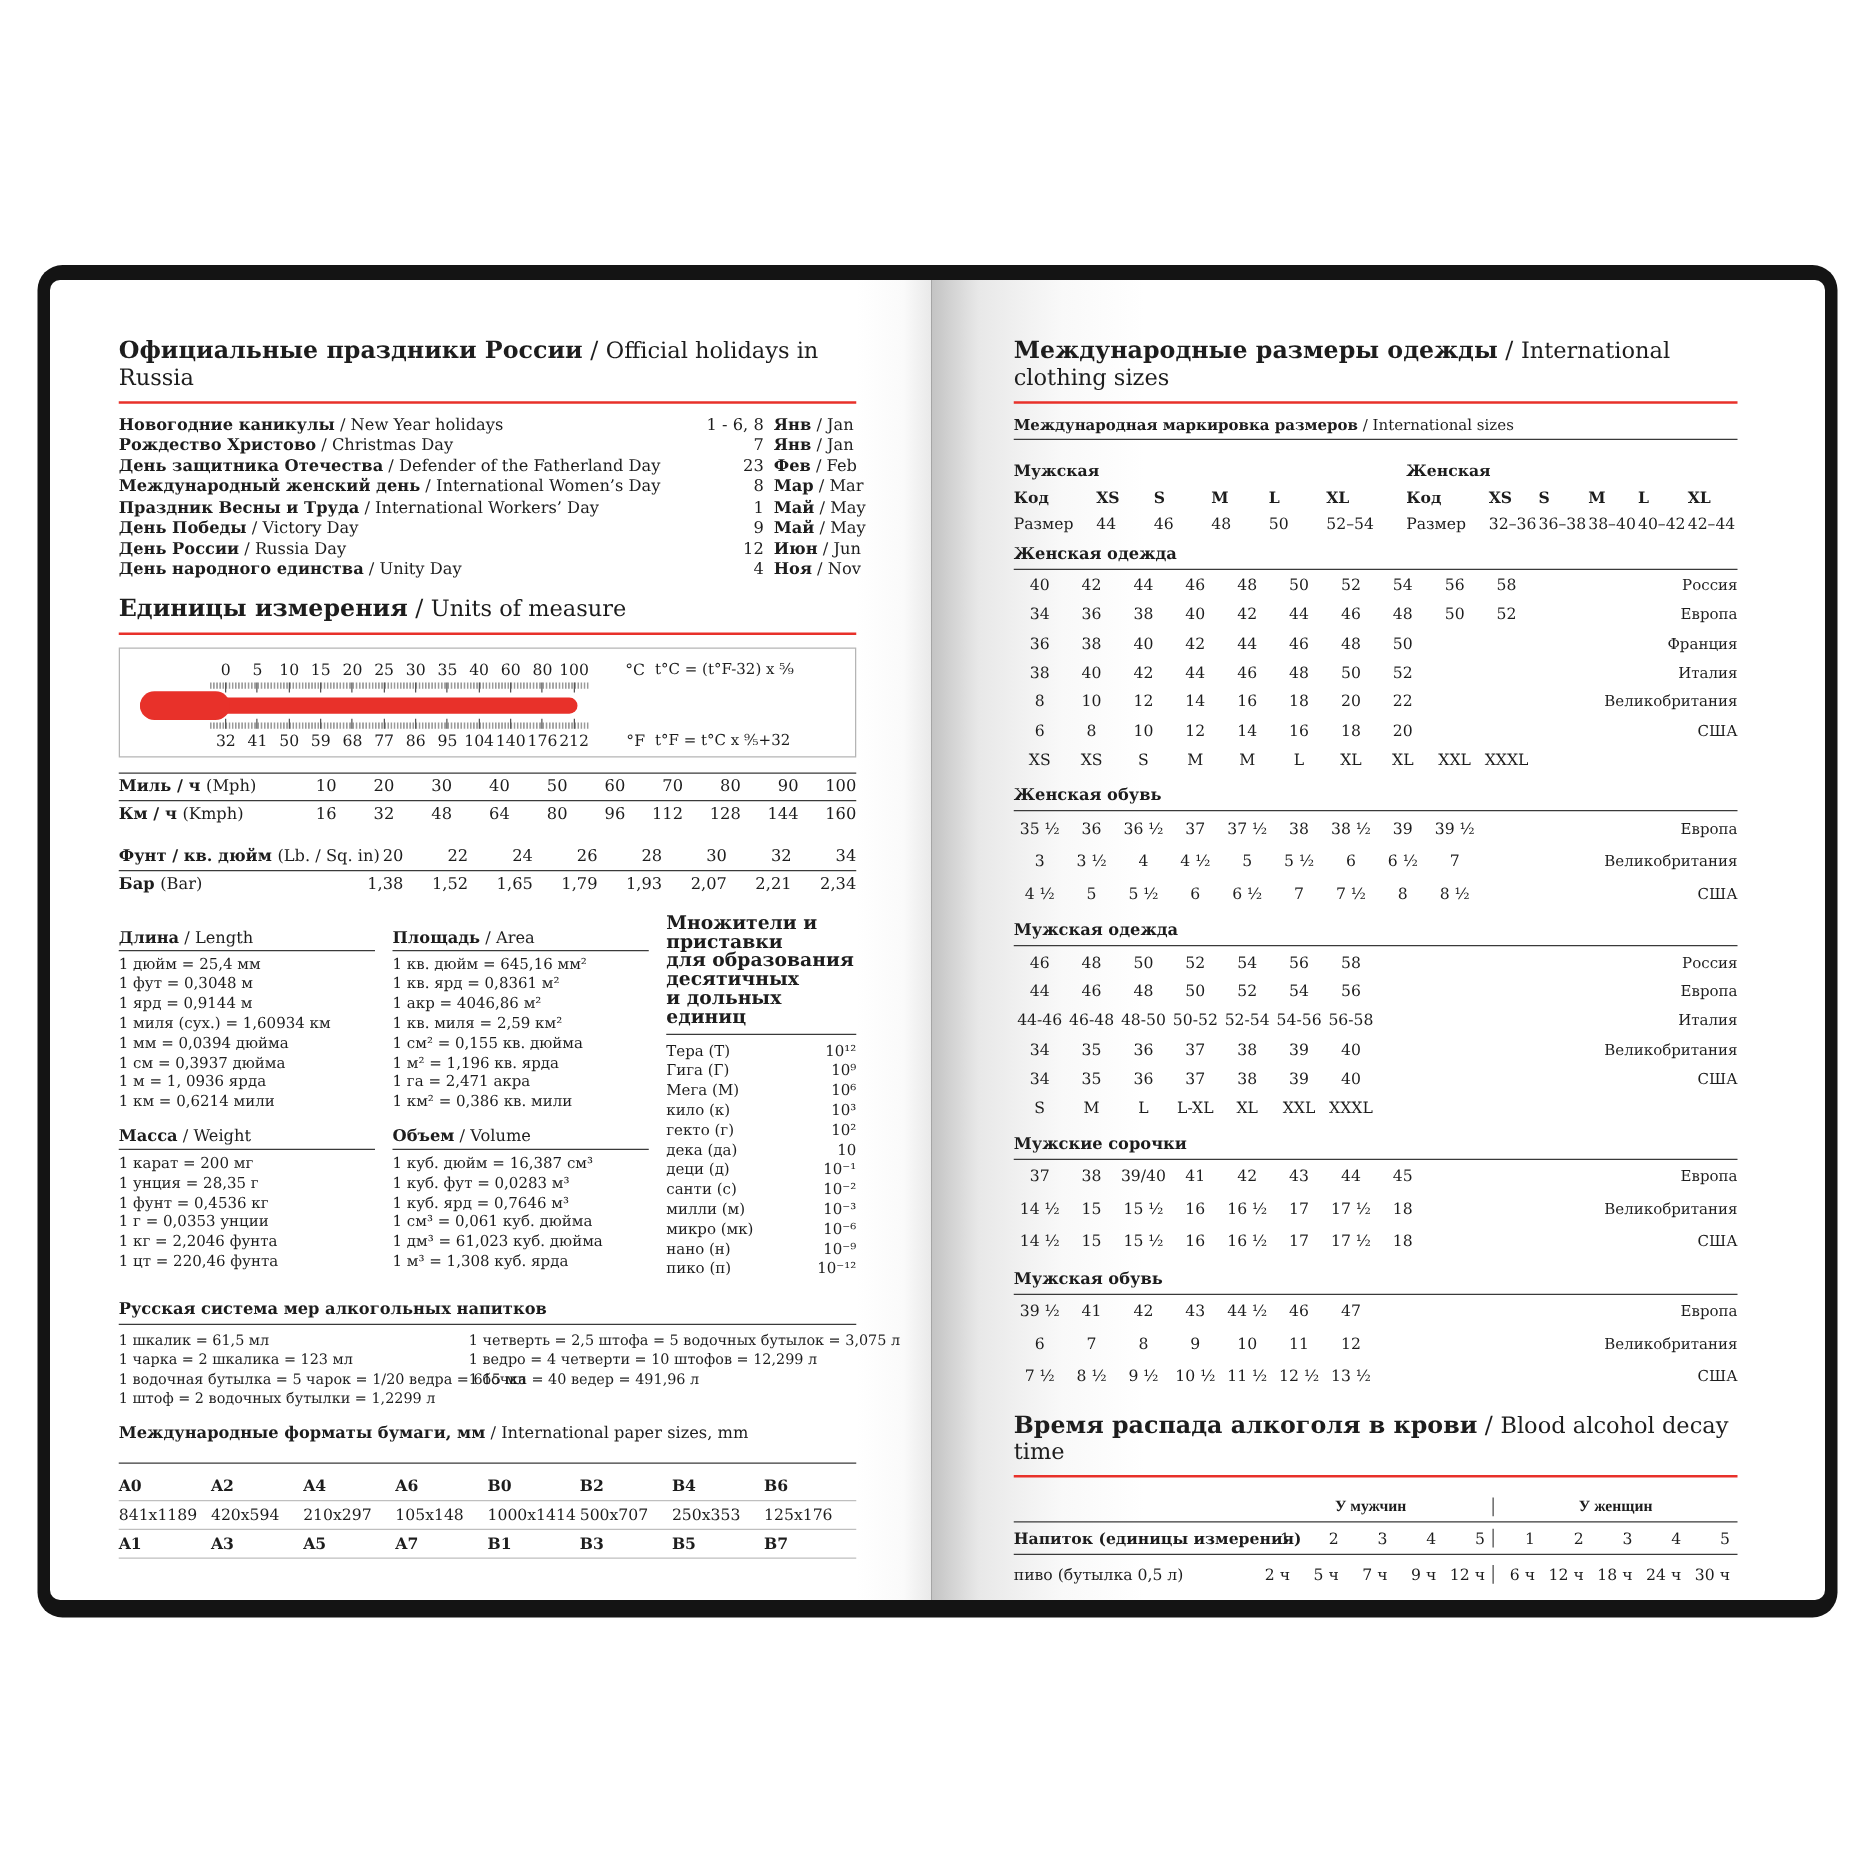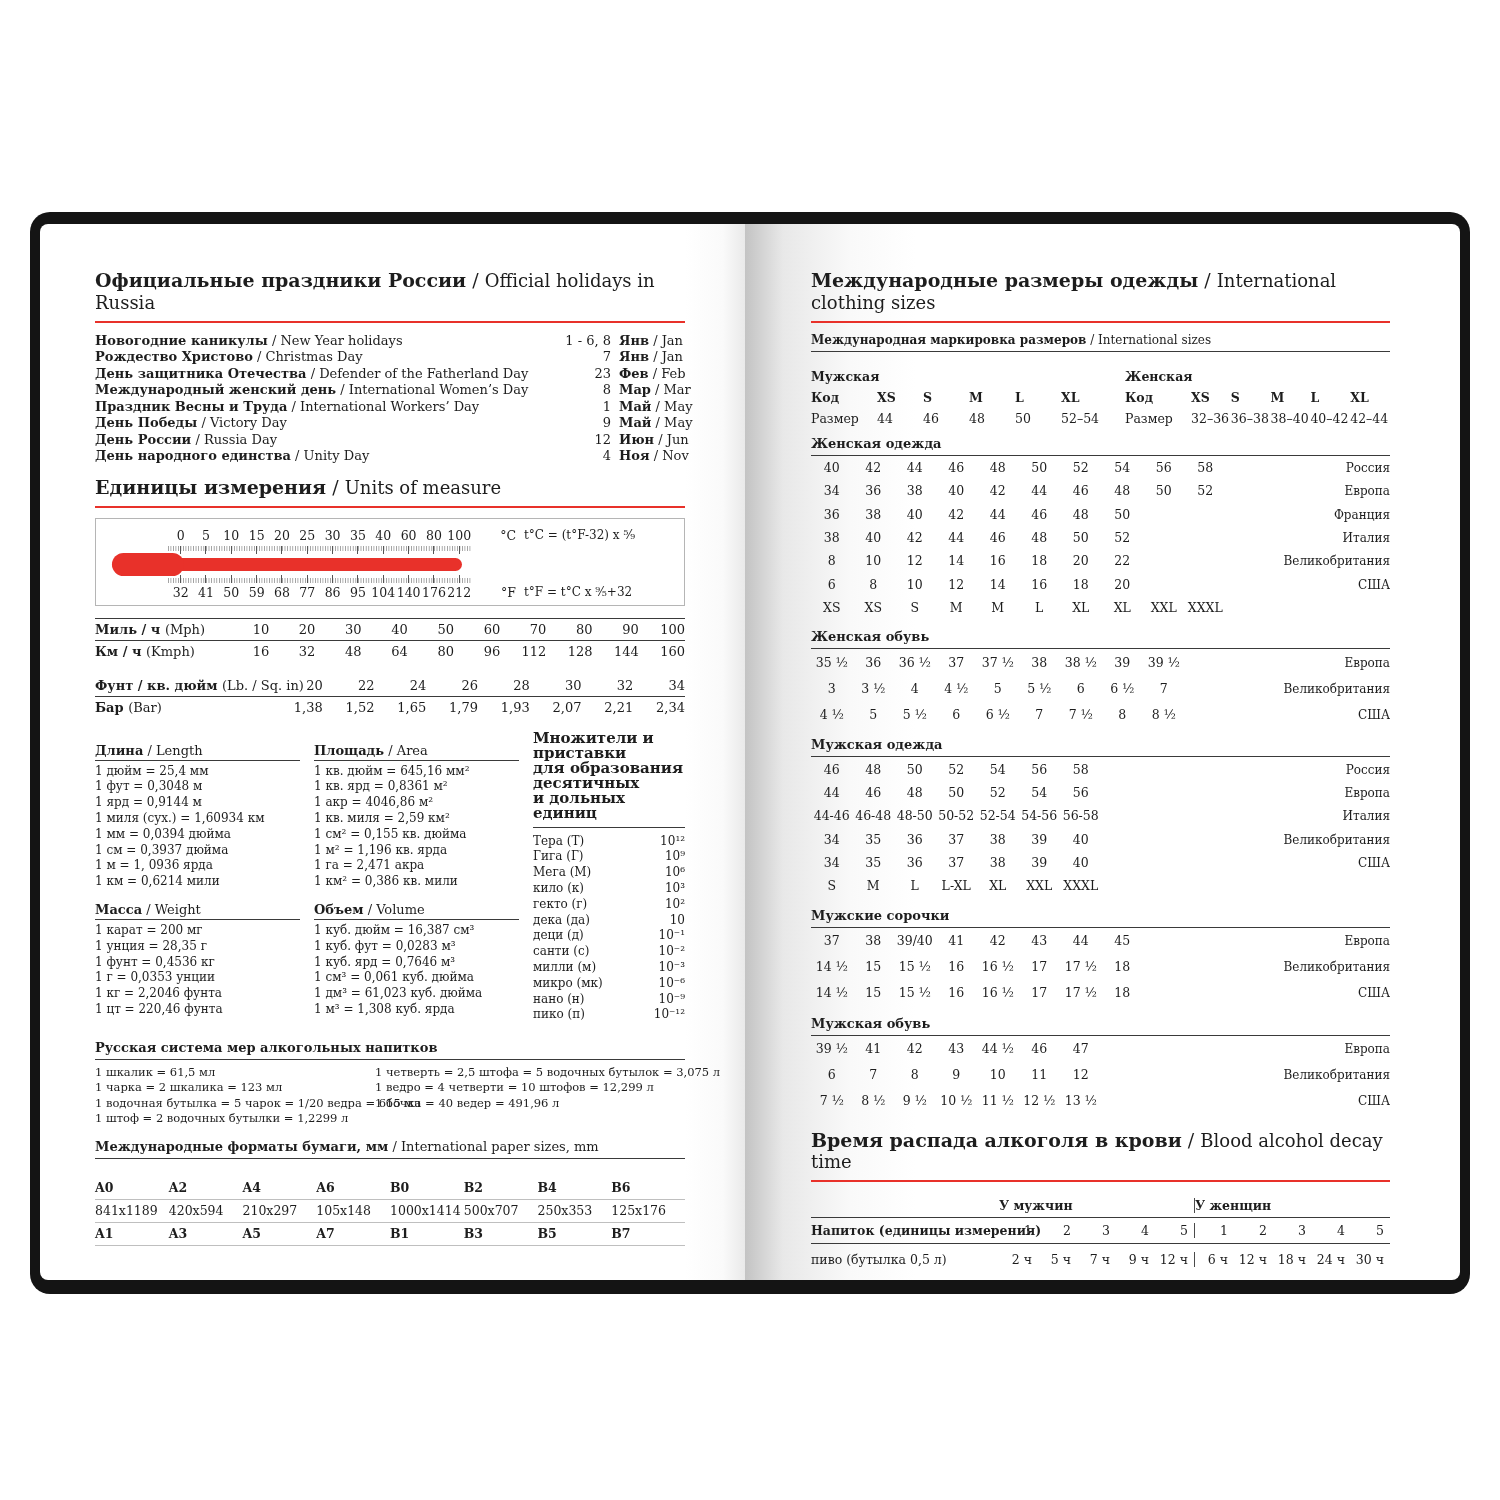--- a/index.html
+++ b/index.html
@@ -77,21 +77,21 @@
   
   .alco{margin-bottom:12px;}
   .alco-title{font-size:13px;font-weight:700;padding-bottom:4px;border-bottom:1.4px solid var(--rule-dark);margin-bottom:5px;}
   .alco-cols{display:flex;}
   .alco-col1{width:280px;}
   .alco-col2{flex:1;}
   .alco-line{font-size:11.5px;line-height:15.5px;white-space:nowrap;}
 
   
   .paper{margin-bottom:12px;}
-  .paper-title{font-size:13px;padding-bottom:4px;border-bottom:1.4px solid var(--rule-dark);margin-bottom:18px;}
+  .paper-title{font-size:13px;padding-bottom:16px;border-bottom:1.4px solid var(--rule-dark);margin-bottom:7px;}
   .paper-title b{font-weight:700;}
   .paper-row{display:grid;grid-template-columns:repeat(8,1fr);font-size:12.5px;padding:3.5px 0;}
   .paper-row.hdr{font-weight:700;}
   .paper-row.rb{border-bottom:1px solid var(--rule-light);}
 
   
   .marking{margin-bottom:10px;}
   .marking-title{font-size:12px;padding-bottom:4px;border-bottom:1.2px solid var(--rule-dark);margin-bottom:17px;}
   .marking-title b{font-weight:700;}
   .marking-cols{display:flex;align-items:flex-end;}
@@ -110,21 +110,21 @@
   .rows7 .size-row{padding:4.2px 0;}
   .rows3 .size-row{padding:5.5px 0;}
 
   
   .decay-table{margin-top:12px;font-size:12.5px;}
   .decay-row{display:flex;align-items:baseline;}
   .decay-name{width:188px;white-space:nowrap;}
   .decay-grp{flex:1;display:flex;}
   .decay-grp span{flex:1;text-align:right;padding-right:6px;white-space:nowrap;}
   .decay-grp.women{border-left:1.2px solid #4a4a4a;}
-  .decay-hdr1 .decay-grp span{text-align:left;font-weight:700;padding-right:0;}
+  .decay-hdr1 .decay-grp span{text-align:center;font-weight:700;padding-right:0;font-family:Liberation Serif, serif;}
   .decay-hdr1{padding:4px 0;}
   .decay-hdr2{border-top:1.4px solid var(--rule-dark);border-bottom:1.4px solid var(--rule-dark);padding:5px 0;font-weight:700;}
   .decay-hdr2 .decay-grp span{font-weight:400;}
   .decay-data{padding:7.5px 0;}
 </style>
 </head>
 <body>
 
 <div id="stage">
   <div class="cover"></div>

